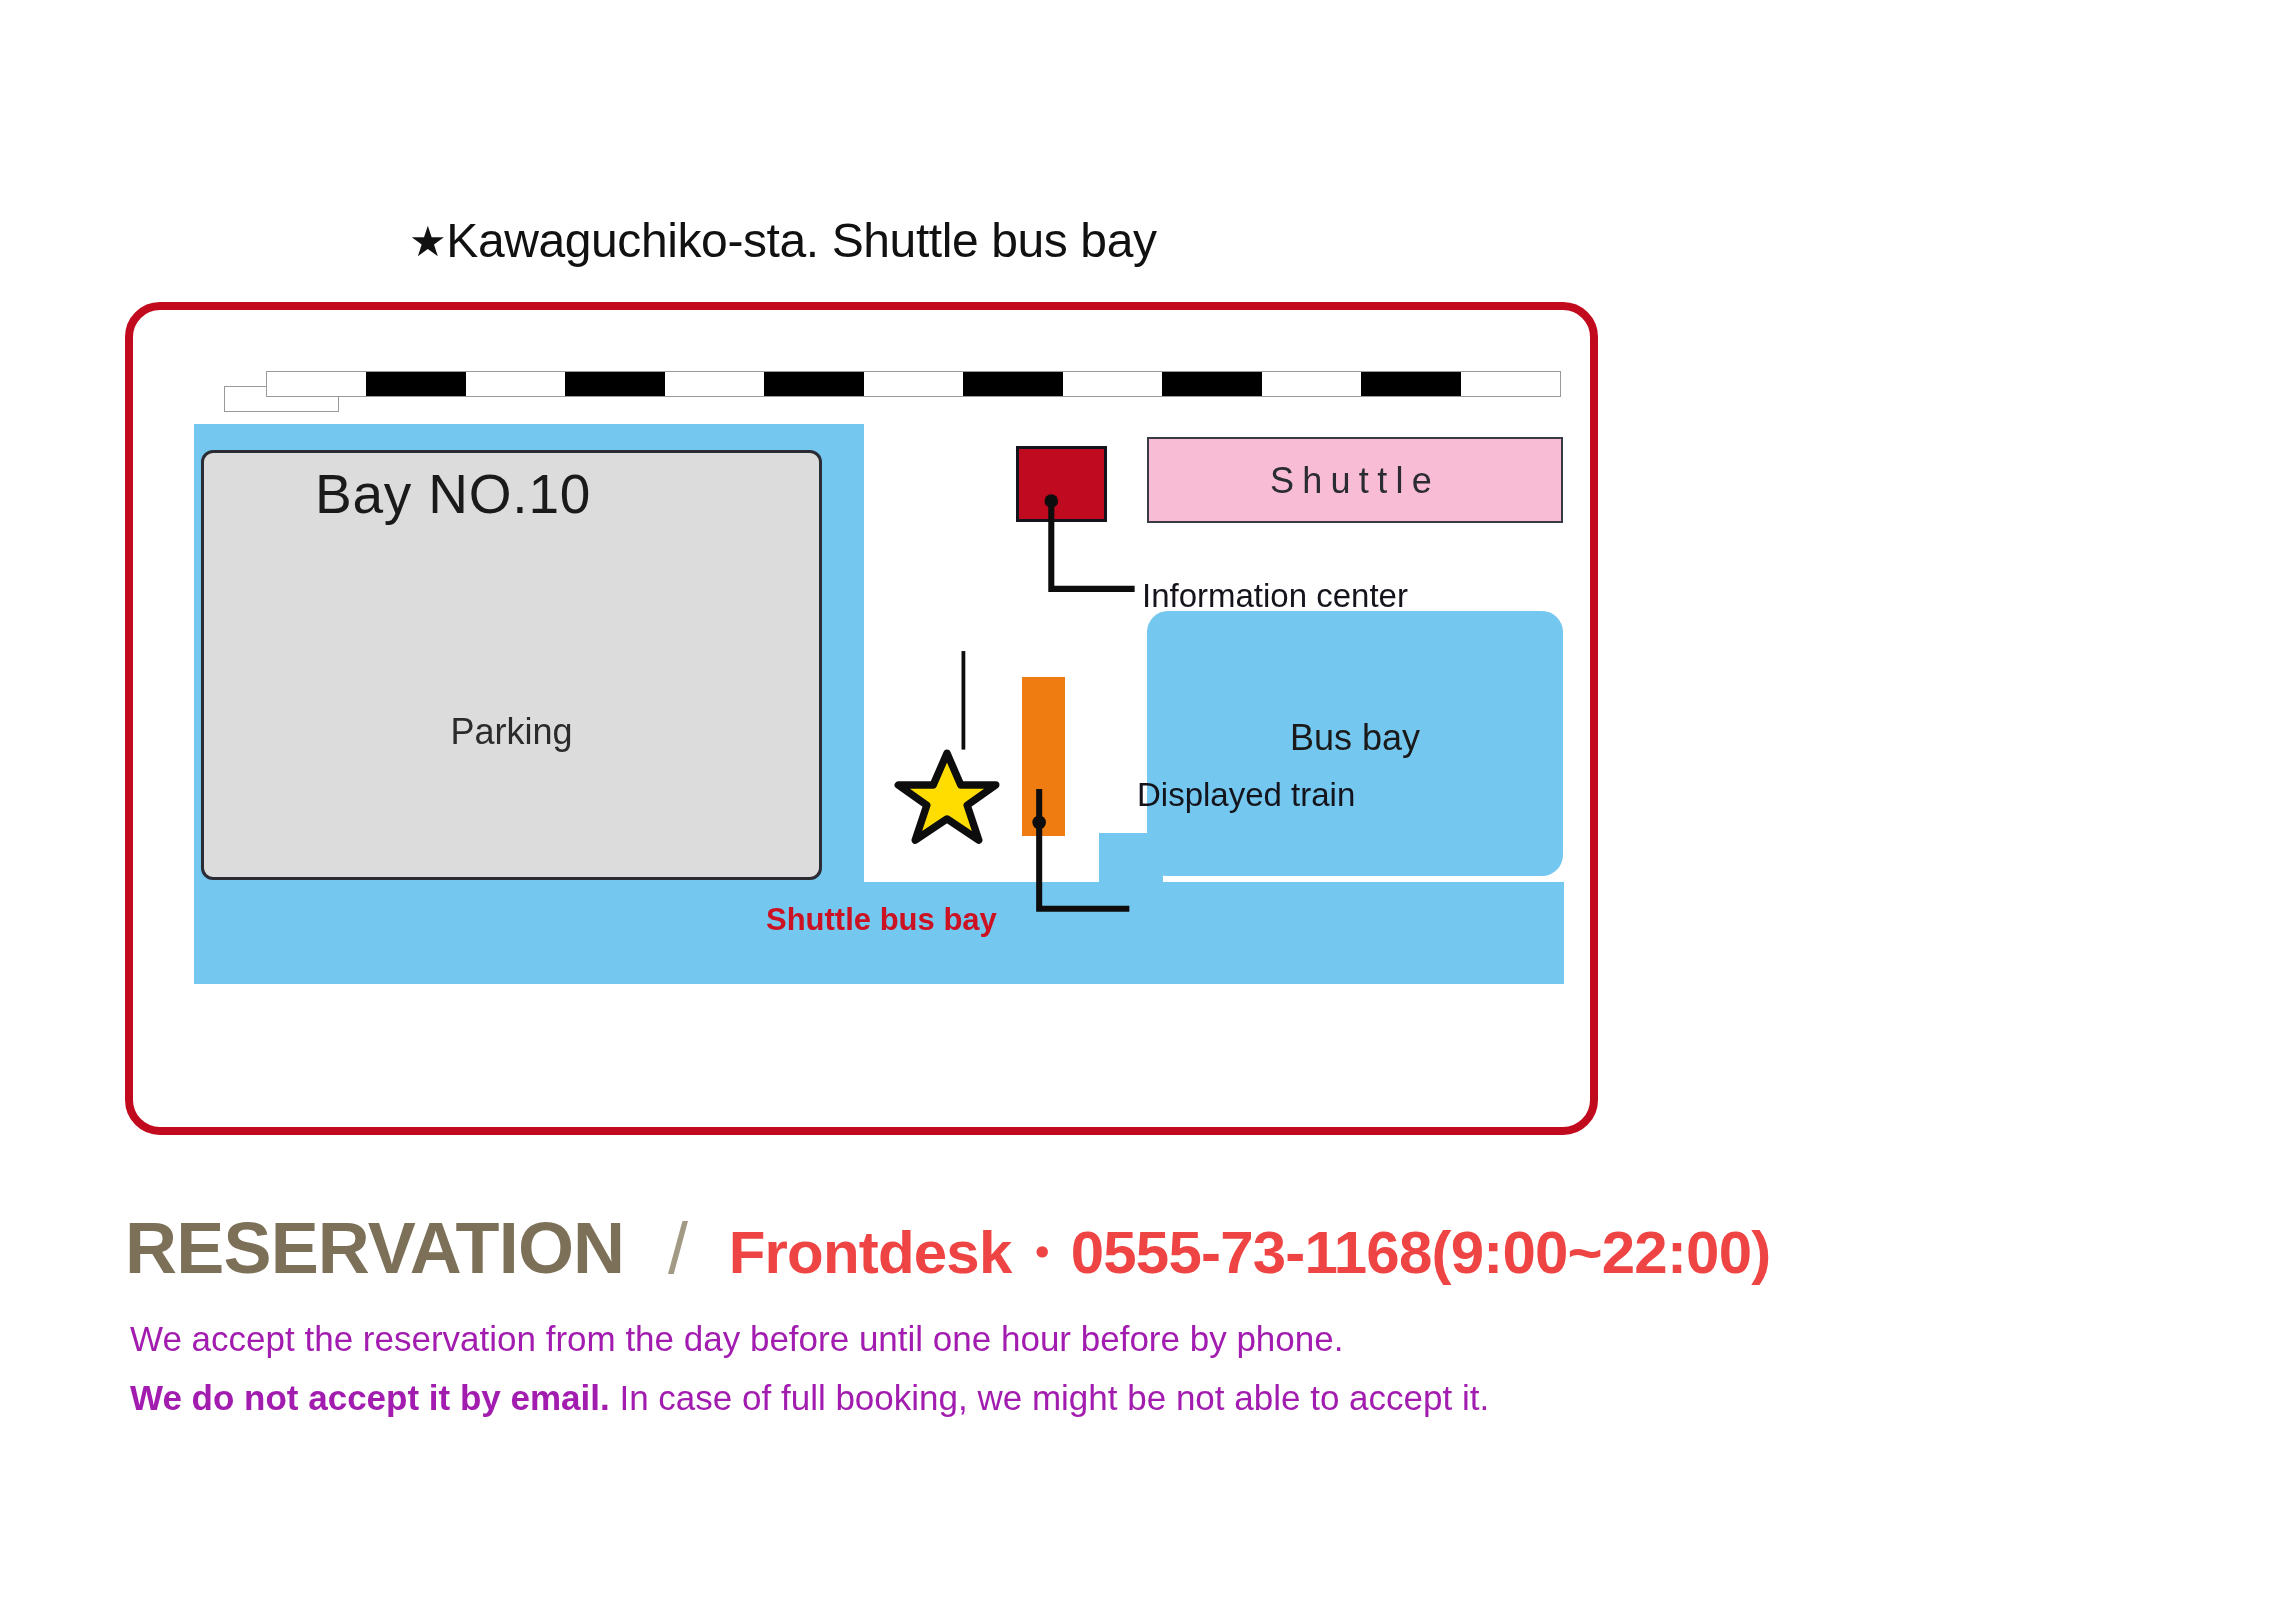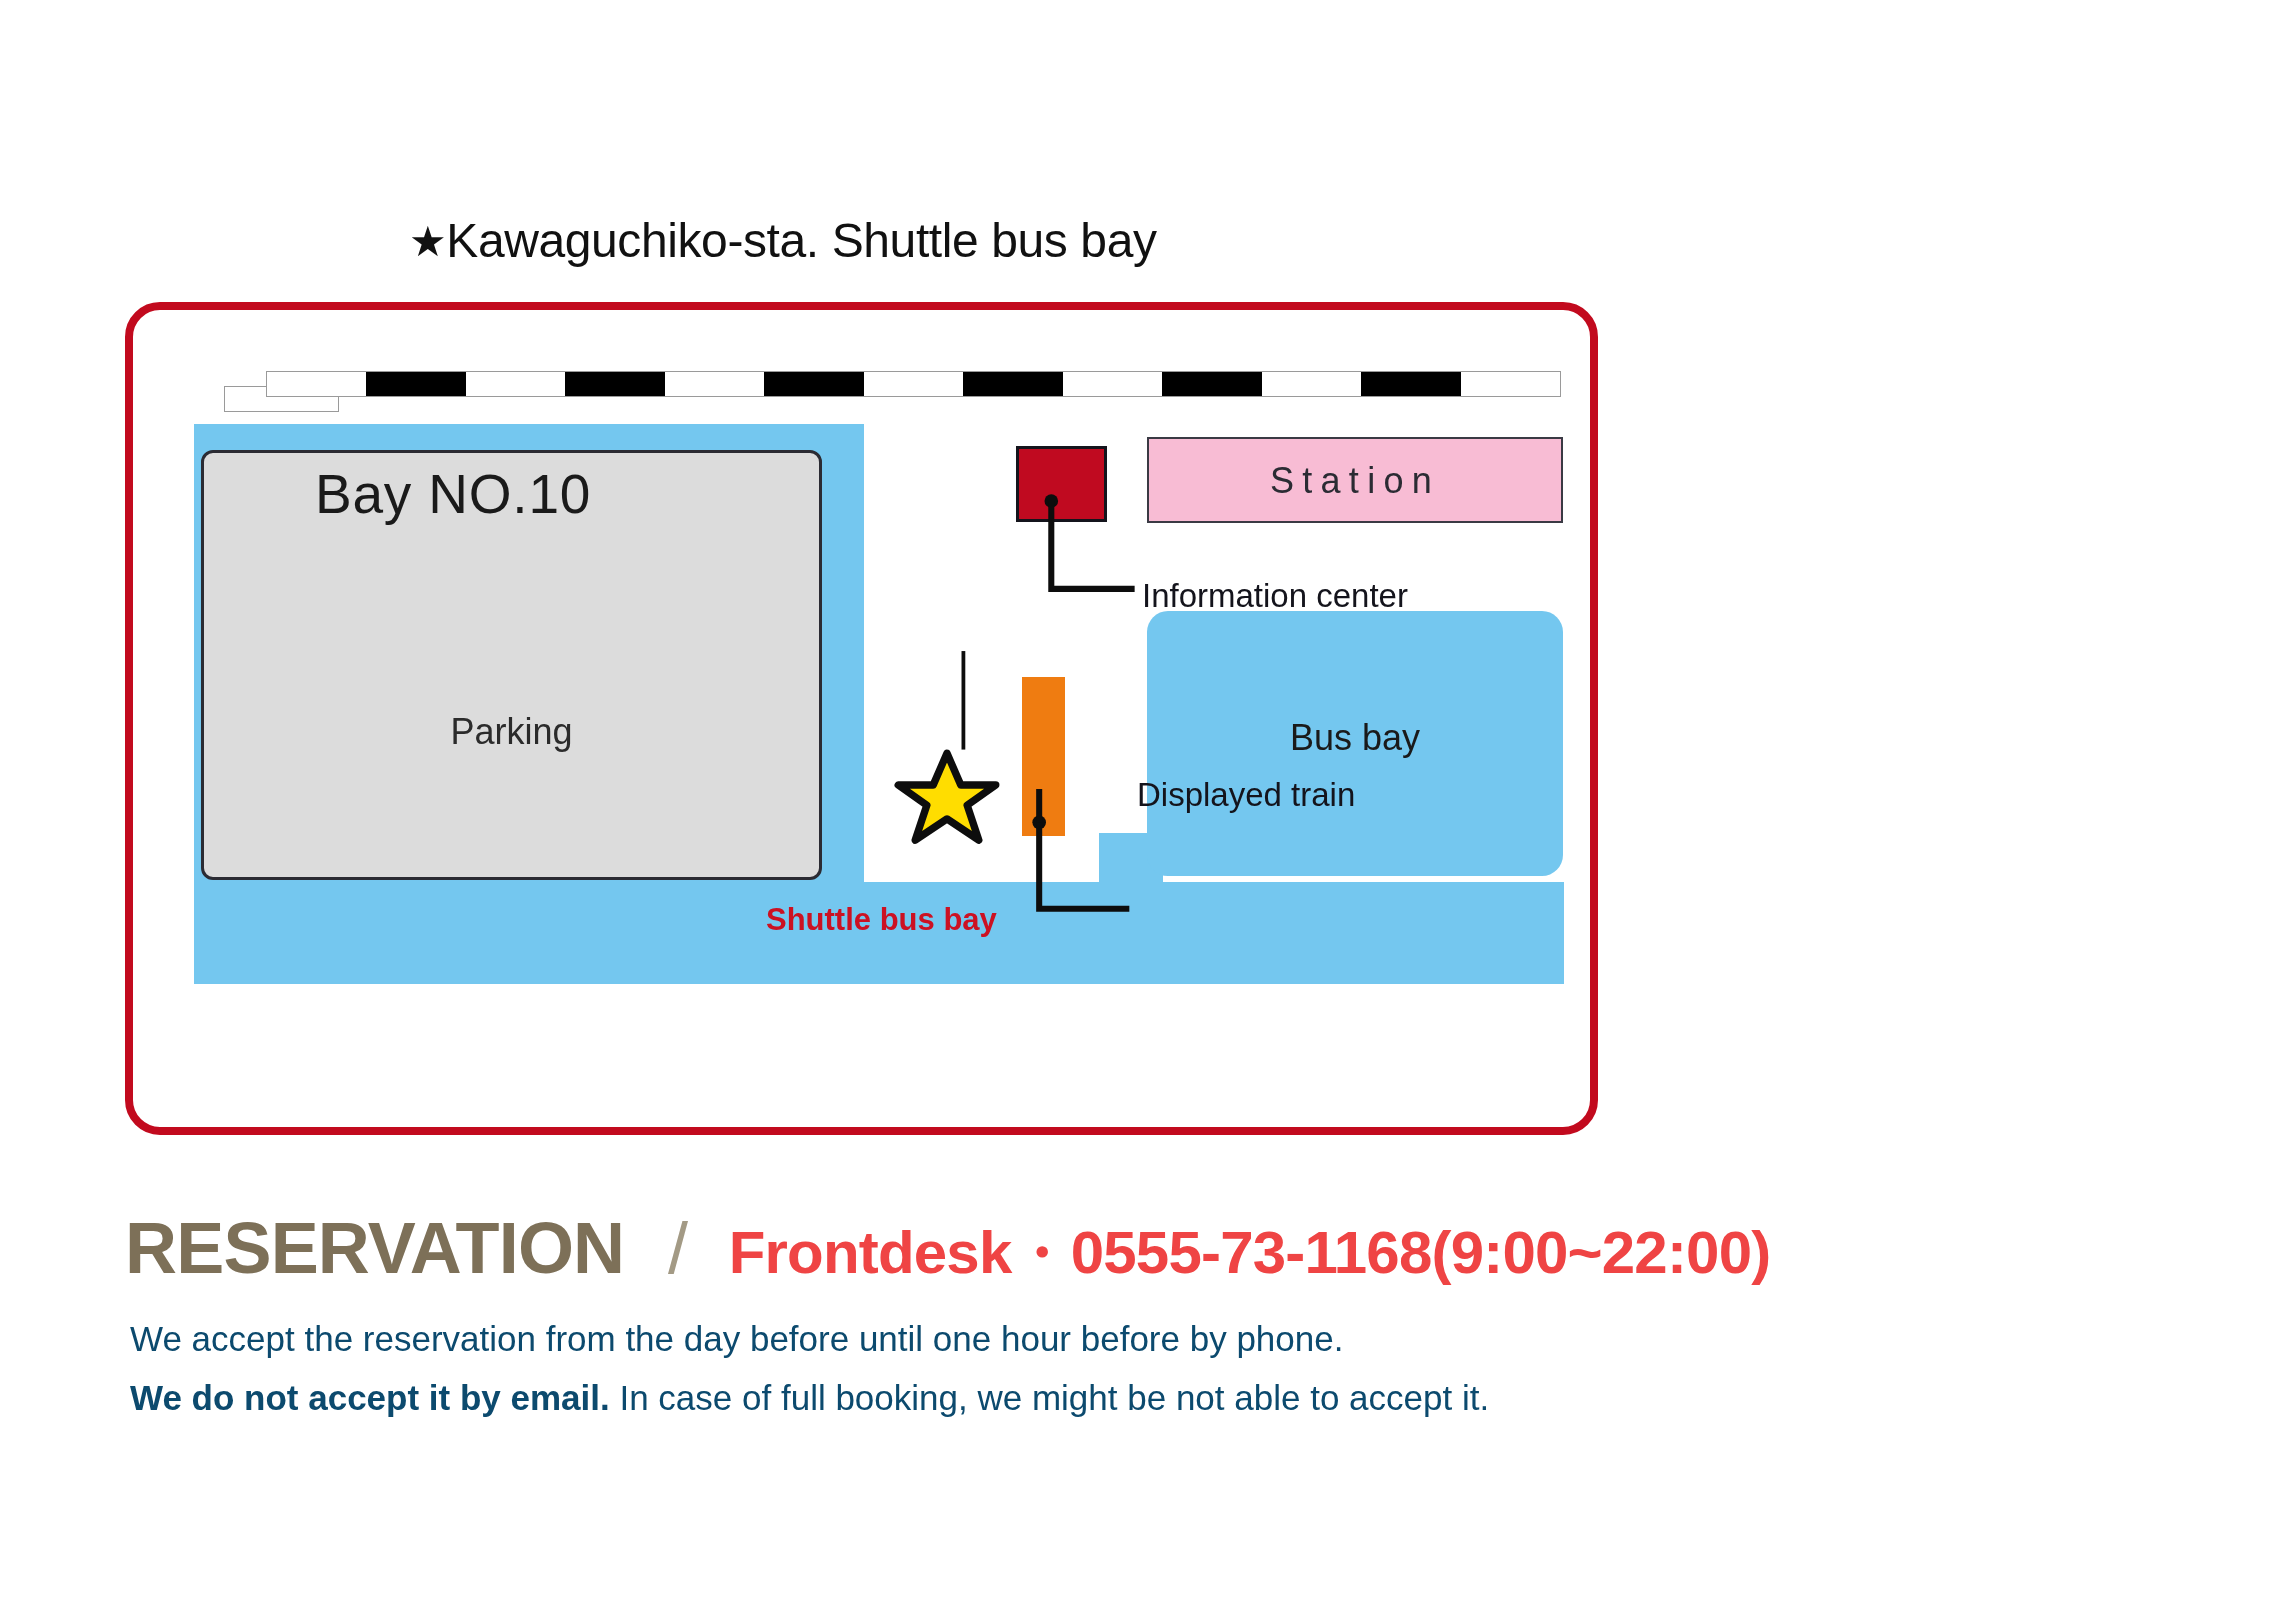--- a/index.html
+++ b/index.html
@@ -291,21 +291,21 @@
     margin-top: 42px;
   }
 
   
   .body-text {
     position: absolute;
     left: 130px;
     top: 1299px;
     font-size: 35px;
     line-height: 59px;
-    color: #0c4a6e;
+    color: #a21caf;
     white-space: nowrap;
   }
   .body-text .b {
     font-weight: bold;
   }
 </style>
 </head>
 <body>
 
 <div id="page">
@@ -349,21 +349,21 @@
           <polygon points="50,4 63,34 96,34 69,53 80,86 50,66 20,86 31,53 4,34 37,34" fill="#ffdd00" stroke="#0d0d0d" stroke-width="7" stroke-linejoin="round"></polygon>
         </svg>
       </div>
 
       <div class="shuttle-label">Shuttle bus bay</div>
 
       <div class="info-box"></div>
       <div class="info-label">Information center</div>
 
       <div class="station-box">
-        <div class="station-label">Station</div>
+        <div class="station-label">Shuttle</div>
       </div>
 
       <div class="busbay">
         <div class="busbay-label">Bus bay</div>
       </div>
 
       <div class="train-box"></div>
       <div class="train-label">Displayed train</div>
 
       <svg class="leader-svg" viewBox="0 0 1923 1078" preserveAspectRatio="none">

